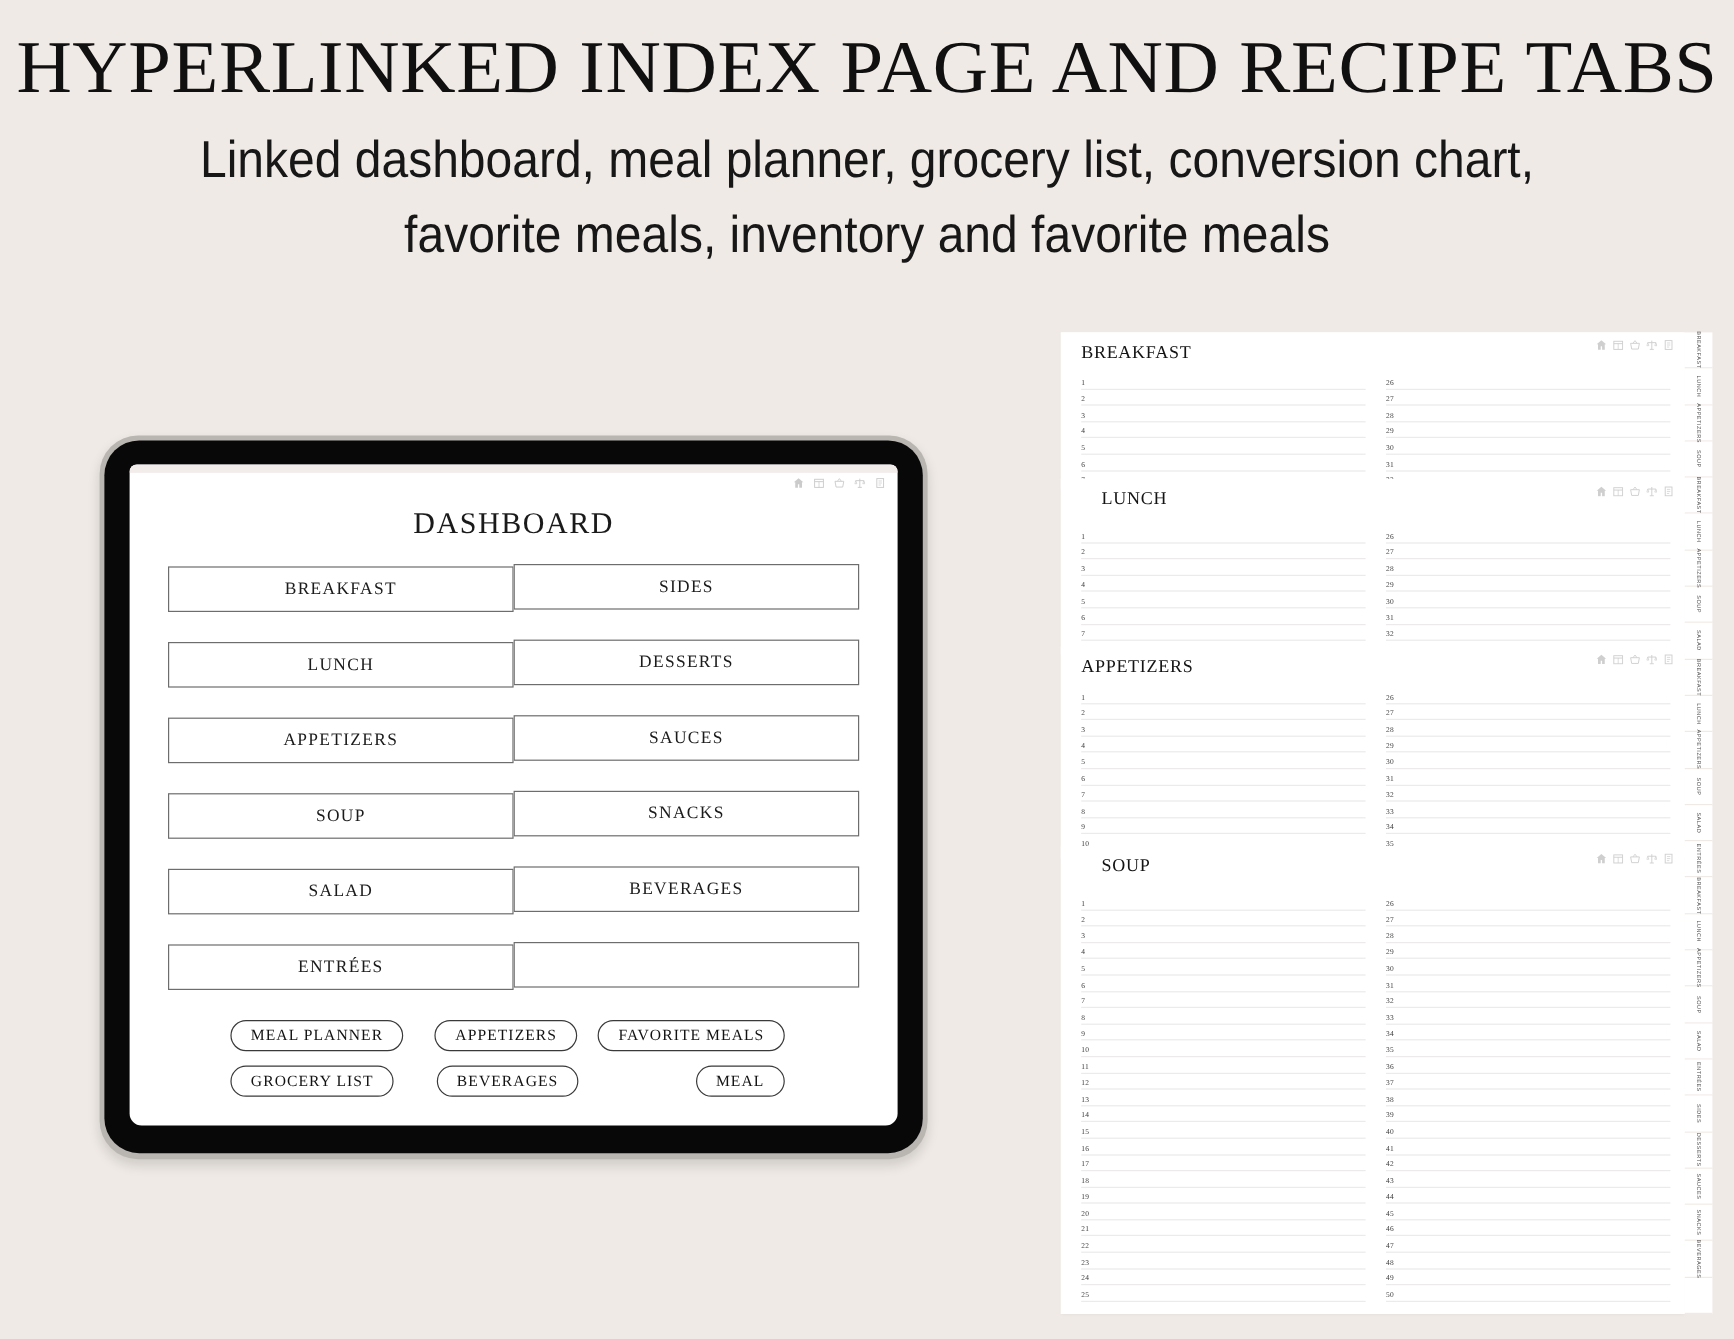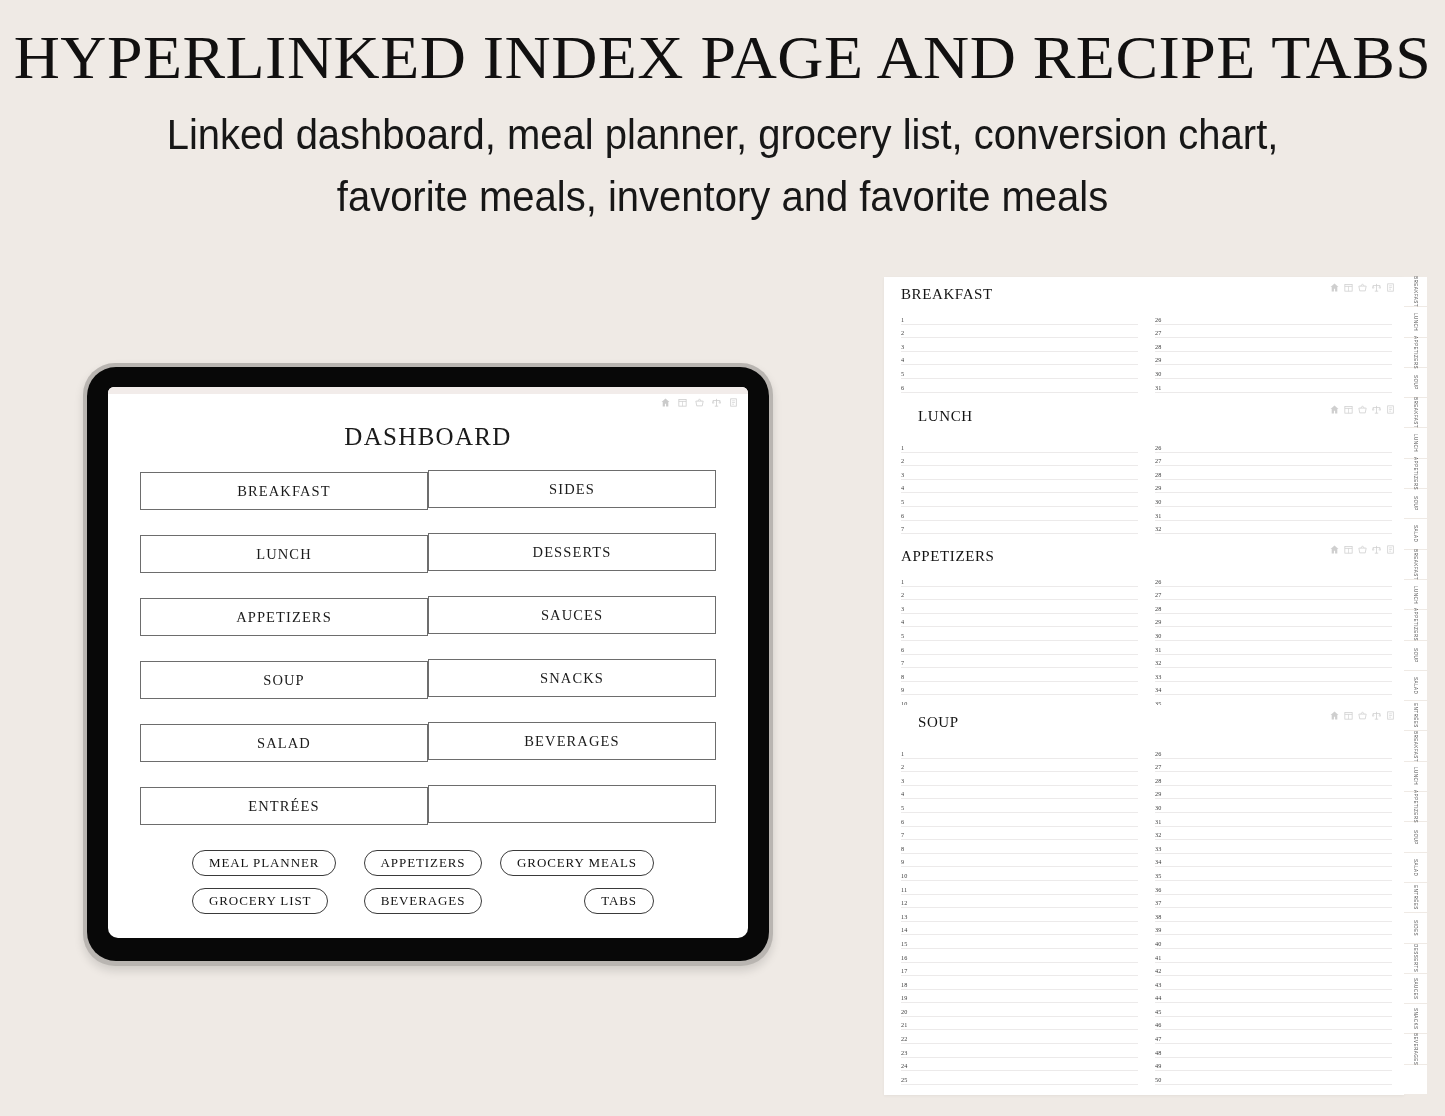--- a/index.html
+++ b/index.html
@@ -292,32 +292,32 @@
 
     <div class="pill-rows" id="pill-rows">
         <div class="pill-row">
           <div class="pill-slot c1">
             <div class="pill">MEAL PLANNER</div>
           </div>
           <div class="pill-slot c2">
             <div class="pill">APPETIZERS</div>
           </div>
           <div class="pill-slot c3">
-            <div class="pill">GROCERY MEALS</div>
+            <div class="pill">FAVORITE MEALS</div>
           </div>
         </div>
         <div class="pill-row">
           <div class="pill-slot c1">
             <div class="pill">GROCERY LIST</div>
           </div>
           <div class="pill-slot c2">
             <div class="pill">BEVERAGES</div>
           </div>
           <div class="pill-slot c3">
-            <div class="pill">TABS</div>
+            <div class="pill">MEAL</div>
           </div>
         </div>
       </div>
   </div>
 </div>
 
 <div class="doc-stack" id="doc-stack">
     <div class="doc-page p-breakfast">
       <div class="doc-icons">
         <span class="ico">

